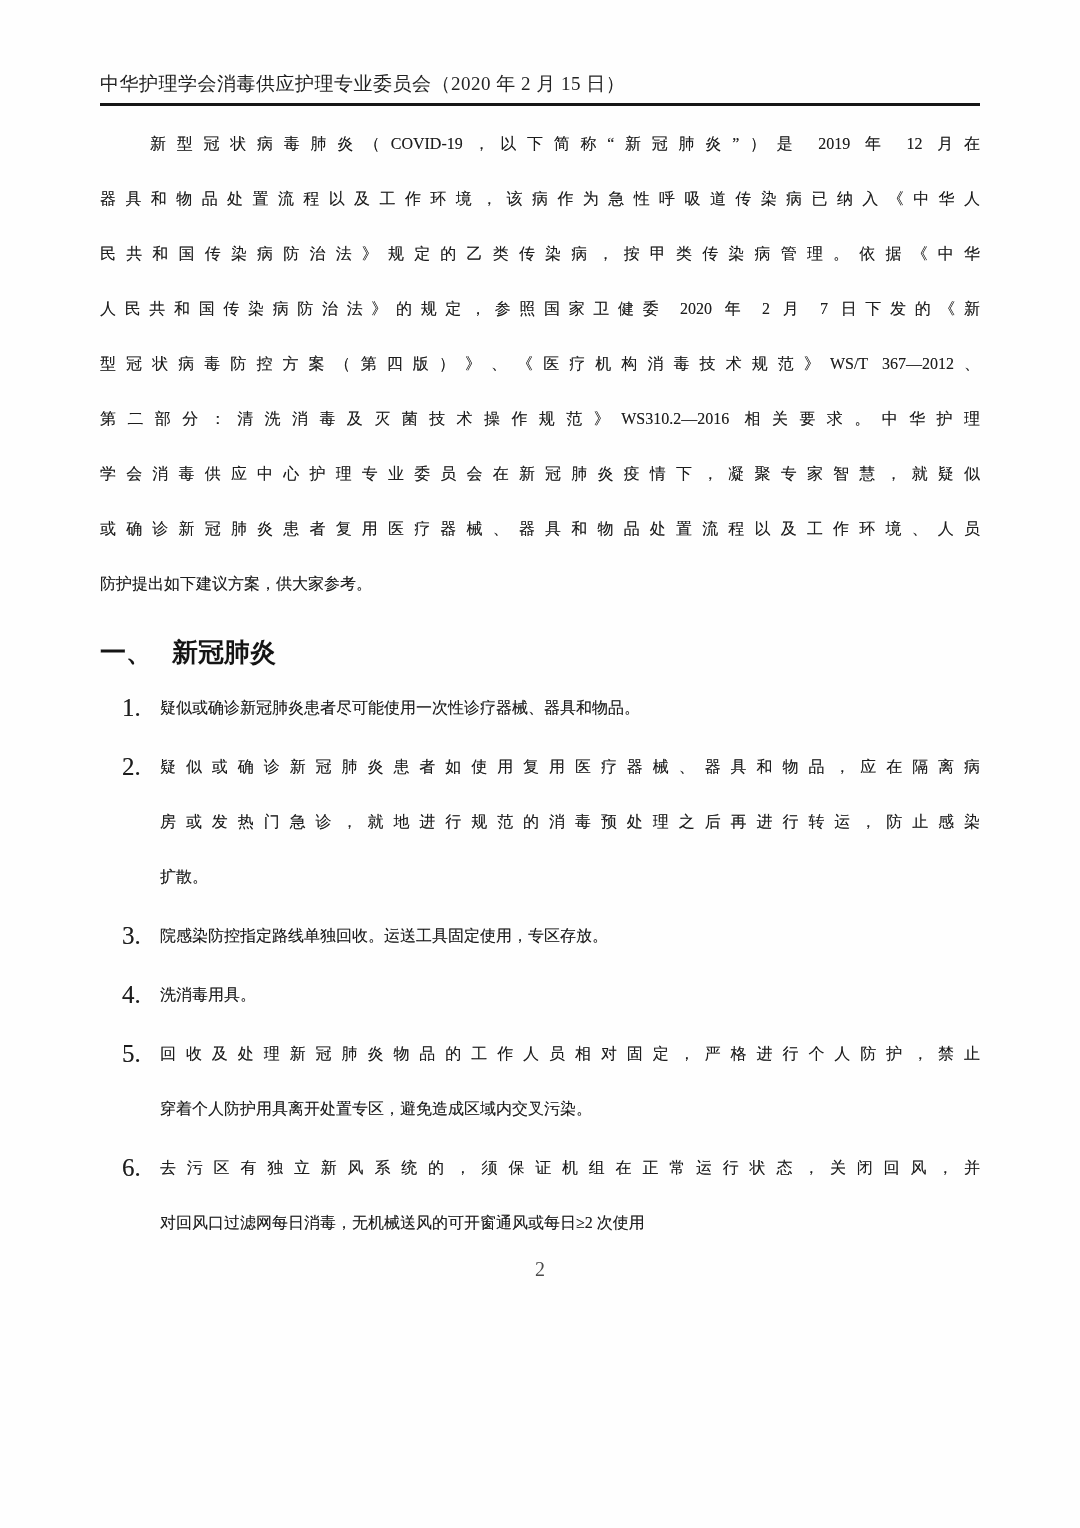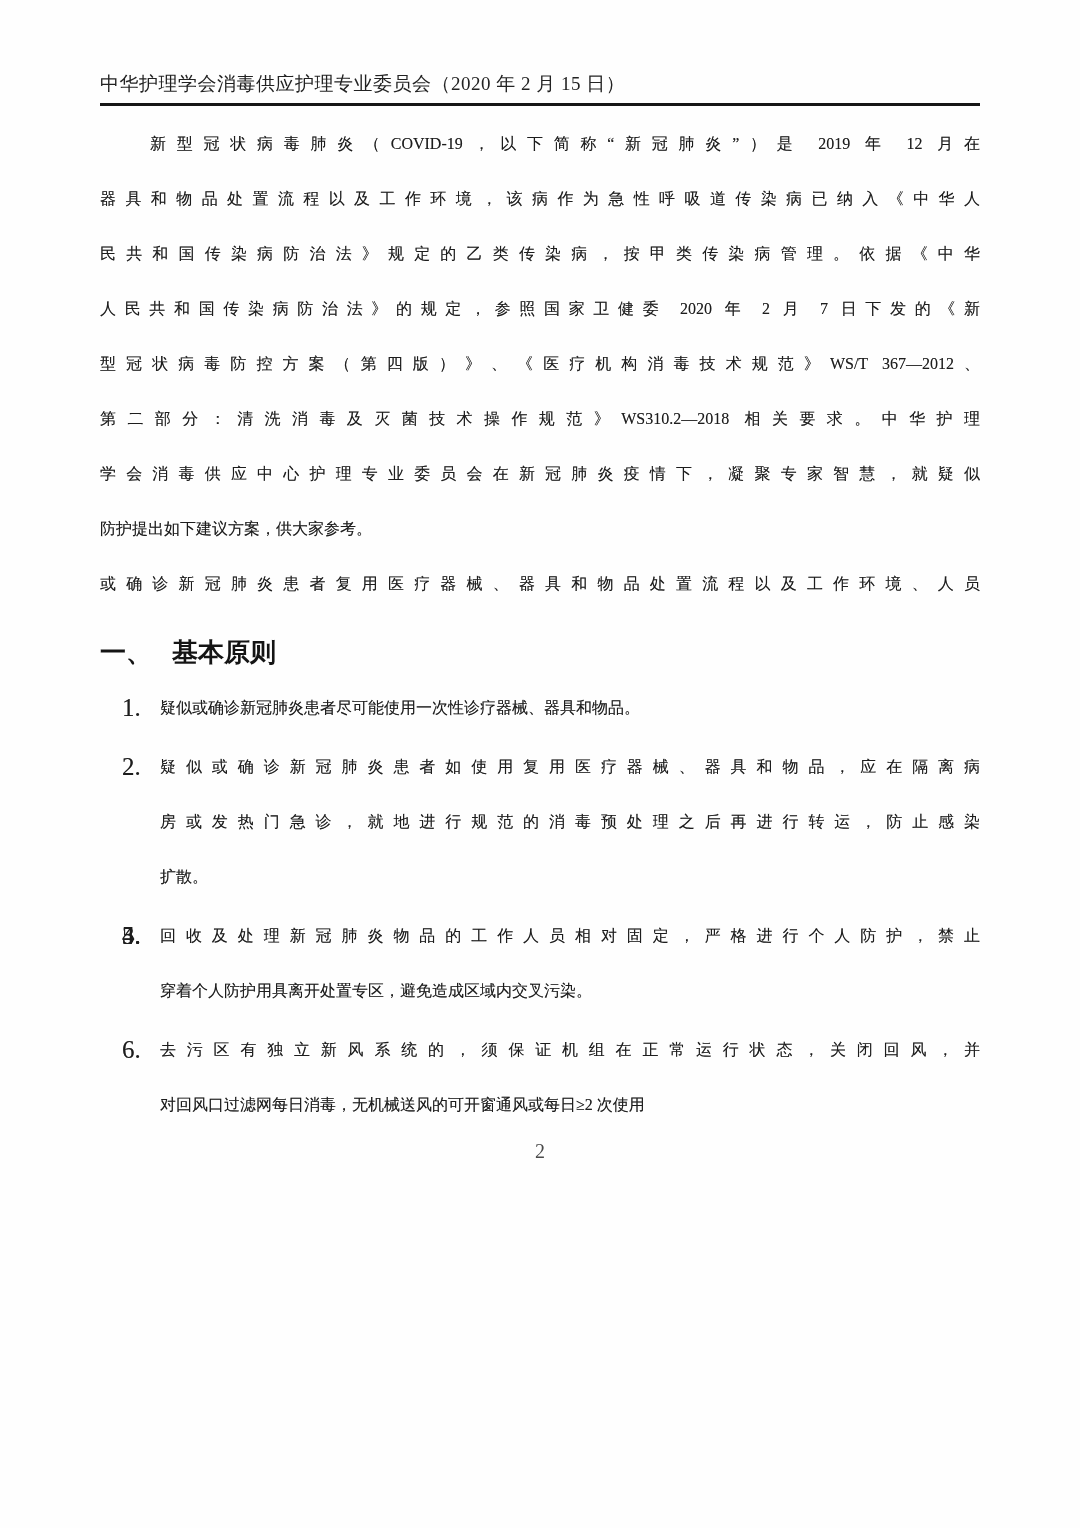--- a/index.html
+++ b/index.html
@@ -80,47 +80,49 @@
   <div class="content">
 
     <div class="doc-header">中华护理学会消毒供应护理专业委员会（2020 年 2 月 15 日）</div>
 
     <div class="intro">
         <div class="line indent">新型冠状病毒肺炎（COVID-19，以下简称“新冠肺炎”）是 2019 年 12 月在</div>
         <div class="line">器具和物品处置流程以及工作环境，该病作为急性呼吸道传染病已纳入《中华人</div>
         <div class="line">民共和国传染病防治法》规定的乙类传染病，按甲类传染病管理。依据《中华</div>
         <div class="line">人民共和国传染病防治法》的规定，参照国家卫健委 2020 年 2 月 7 日下发的《新</div>
         <div class="line">型冠状病毒防控方案（第四版）》、《医疗机构消毒技术规范》WS/T 367—2012、</div>
-        <div class="line">第二部分：清洗消毒及灭菌技术操作规范》WS310.2—2018 相关要求。中华护理</div>
+        <div class="line">第二部分：清洗消毒及灭菌技术操作规范》WS310.2—2016 相关要求。中华护理</div>
         <div class="line">学会消毒供应中心护理专业委员会在新冠肺炎疫情下，凝聚专家智慧，就疑似</div>
+        <div class="line">或确诊新冠肺炎患者复用医疗器械、器具和物品处置流程以及工作环境、人员</div>
         <div class="line last">防护提出如下建议方案，供大家参考。</div>
-        <div class="line">或确诊新冠肺炎患者复用医疗器械、器具和物品处置流程以及工作环境、人员</div>
       </div>
 
     <div class="section-heading">
       <span class="section-number">一、</span>
-      <span class="section-title">基本原则</span>
+      <span class="section-title">新冠肺炎</span>
     </div>
 
     <div class="principles-list">
         <div class="list-item">
           <span class="num">1.</span>
           <div class="line last">疑似或确诊新冠肺炎患者尽可能使用一次性诊疗器械、器具和物品。</div>
         </div>
         <div class="list-item">
           <span class="num">2.</span>
           <div class="line">疑似或确诊新冠肺炎患者如使用复用医疗器械、器具和物品，应在隔离病</div>
           <div class="line">房或发热门急诊，就地进行规范的消毒预处理之后再进行转运，防止感染</div>
           <div class="line last">扩散。</div>
         </div>
         <div class="list-item">
           <span class="num">3.</span>
+          <div class="line last">院感染防控指定路线单独回收。运送工具固定使用，专区存放。</div>
         </div>
         <div class="list-item">
           <span class="num">4.</span>
+          <div class="line last">洗消毒用具。</div>
         </div>
         <div class="list-item">
           <span class="num">5.</span>
           <div class="line">回收及处理新冠肺炎物品的工作人员相对固定，严格进行个人防护，禁止</div>
           <div class="line last">穿着个人防护用具离开处置专区，避免造成区域内交叉污染。</div>
         </div>
         <div class="list-item">
           <span class="num">6.</span>
           <div class="line">去污区有独立新风系统的，须保证机组在正常运行状态，关闭回风，并</div>
           <div class="line last">对回风口过滤网每日消毒，无机械送风的可开窗通风或每日≥2 次使用</div>

